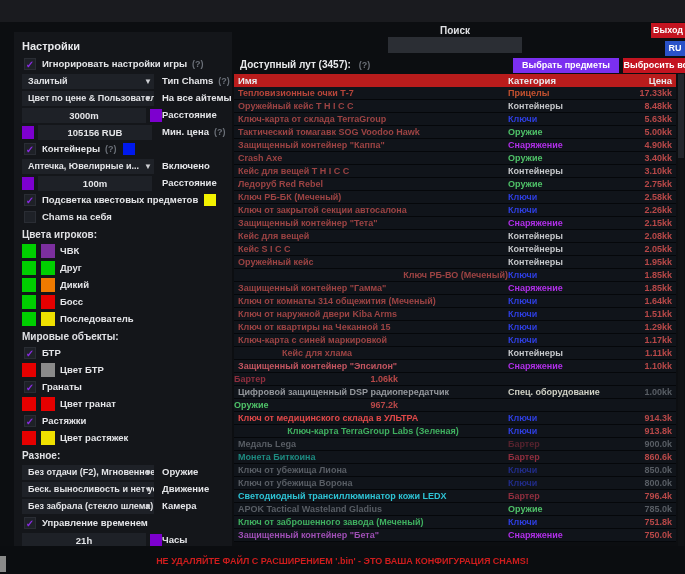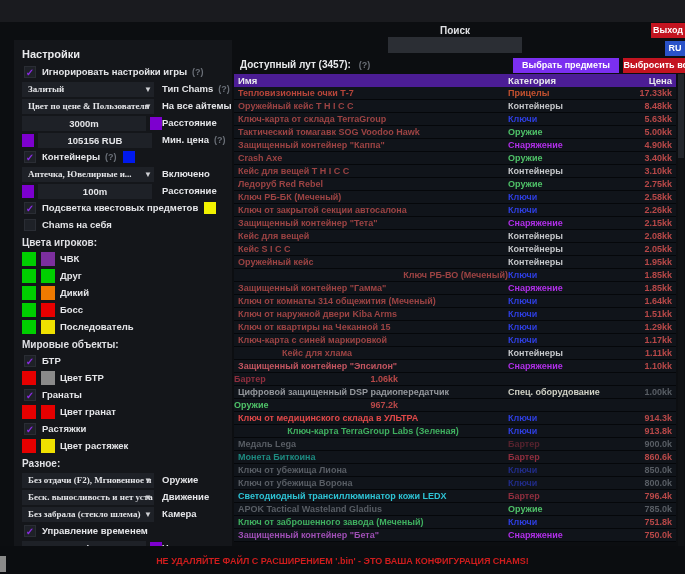--- a/index.html
+++ b/index.html
@@ -3,31 +3,31 @@
 <meta charset="utf-8">
 <style>
   * { margin:0; padding:0; box-sizing:border-box; }
   html,body { width:685px; height:574px; overflow:hidden; background:#0c0e11;
     font-family:"Liberation Sans", sans-serif; font-weight:700; }
   #stage { position:relative; width:685px; height:574px; background:#0c0e11; overflow:hidden; }
 
   .topbar { position:absolute; left:0; top:0; width:685px; height:22px; background:#1a1b1f; }
 
   
-  .panel { position:absolute; left:14px; top:40px; width:218px; height:530px;
+  .panel { position:absolute; left:14px; top:32px; width:218px; height:530px;
     background:#14161a; padding-top:4px; }
   .p-title { height:20px; line-height:20px; padding-left:8px; color:#e8e9ec; font-size:11px; }
   .s-row { position:relative; height:17px; }
   .hdr-row { line-height:17px; padding-left:8px; color:#dfe0e4; font-size:10px; }
   .cbx { position:absolute; left:10px; top:2px; width:12px; height:12px; background:#1e2127;
     border:1px solid #2a2d34; text-align:center; line-height:11px; font-size:10px; color:#8a2be2; }
   .cb-label { position:absolute; left:28px; top:2px; font-size:9.5px; color:#e4e5e8; white-space:nowrap; }
   .hint { color:#6b7078; font-size:9px; margin-left:5px; }
   .dd-box { position:absolute; left:8px; top:1px; width:132px; height:15px; background:#1e2127;
-    color:#e4e5e8; font-size:9px; line-height:15px; padding:0 14px 0 6px; white-space:nowrap; overflow:hidden;font-family:Liberation Serif, serif; }
+    color:#e4e5e8; font-size:9px; line-height:15px; padding:0 14px 0 6px; white-space:nowrap; overflow:hidden; }
   .dd-arrow { position:absolute; right:3px; top:0; font-size:8px; color:#cfd0d4; line-height:15px; }
   .in-box { position:absolute; top:1px; height:15px; background:#1e2127; color:#e4e5e8;
     font-size:9.5px; line-height:15px; text-align:center; }
   .ctl-label { position:absolute; left:148px; top:2px; font-size:9.5px; color:#e4e5e8; white-space:nowrap; }
   .swatch { position:absolute; top:2px; width:12px; height:13px; }
   .col-s1 { position:absolute; left:8px; top:1px; width:14px; height:14px; }
   .col-s2 { position:absolute; left:27px; top:1px; width:14px; height:14px; }
   .col-label { position:absolute; left:46px; top:2px; font-size:9.5px; color:#e4e5e8; }
 
   
@@ -37,21 +37,21 @@
     background:#2b2e34; border:none; outline:none; color:#e4e5e8; font-size:10px;
     font-family:"Liberation Sans", sans-serif; padding:0 4px; }
   .btn { position:absolute; color:#fff; font-size:9px; text-align:center; cursor:pointer; }
   .btn-exit { left:651px; top:23px; width:34px; height:15px; line-height:15px; background:#c41420; }
   .btn-ru { left:665px; top:41px; width:20px; height:15px; line-height:15px; background:#2a52c8; }
   .loot-label { position:absolute; left:240px; top:59px; font-size:10px; color:#e8e9ec; }
   .btn-kappa { left:513px; top:58px; width:106px; height:15px; line-height:15px; background:#7b2ff0; }
   .btn-drop { left:623px; top:58px; width:70px; height:15px; line-height:15px; background:#c41420; }
 
   .tbl { position:absolute; left:234px; top:74px; width:442px; }
-  .tbl-head { display:flex; height:15px; background:#4c1d95; color:#e8e9ec; font-size:9.5px;
+  .tbl-head { display:flex; height:15px; background:#b91c1c; color:#e8e9ec; font-size:9.5px;
     line-height:13px; }
   .tbl-rows { position:absolute; left:0; top:13px; width:442px; height:455px; overflow:hidden; }
   .t-row { display:flex; height:13px; line-height:12px; background:#10141a;
     border-bottom:1px solid #05070a; font-size:9px; }
   .c-name { flex:1; padding-left:4px; white-space:nowrap; overflow:hidden; }
   .c-cat { width:112px; white-space:nowrap; overflow:hidden; }
   .c-price { width:56px; text-align:right; padding-right:4px; }
   .scrolltrack { position:absolute; left:678px; top:74px; width:6px; height:472px; background:#0f1114; }
   .scrollthumb { position:absolute; left:0; top:0; width:6px; height:84px; background:#23262c; }
 

